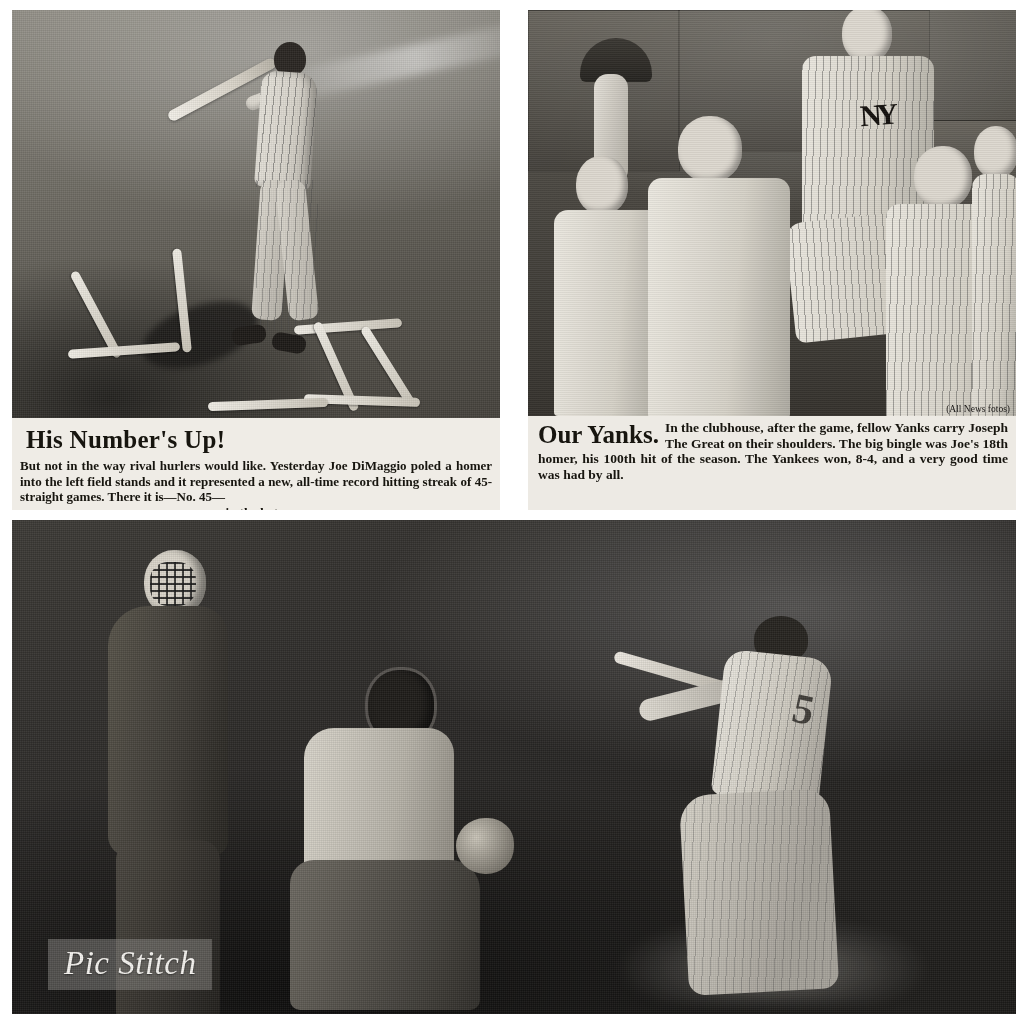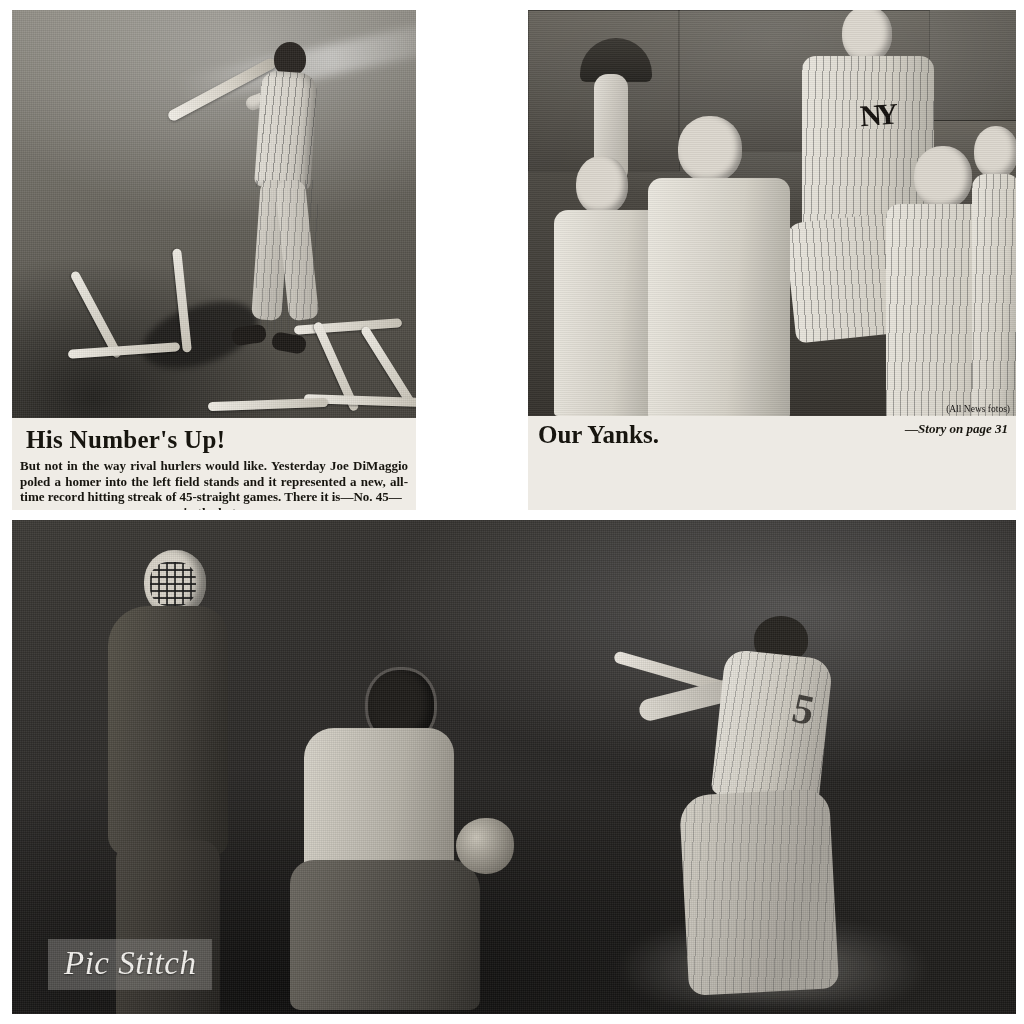--- a/index.html
+++ b/index.html
@@ -23,21 +23,21 @@
 
   
   .panel {
     position: absolute;
     background: #e9e7e2;
     overflow: hidden;
   }
   #panel-left {
     left: 12px;
     top: 10px;
-    width: 404px;
+    width: 488px;
     height: 500px;
     background: #a16207;
   }
   #panel-right {
     left: 528px;
     top: 10px;
     width: 488px;
     height: 500px;
     background: #edeae4;
   }
@@ -500,21 +500,21 @@
       <div class="person" style="left:444px; bottom:0; width:48px; height:300px;">
         <div class="p-head" style="left:2px; top:10px; width:44px; height:52px;"></div>
         <div class="p-body pin" style="left:0; top:58px; width:48px; height:244px;"></div>
       </div>
 
       <div class="credit">(All News fotos)</div>
     </div>
 
     <div class="cap2">
       <span class="cap2-head">Our Yanks.</span>
-      <span class="story">—Story on page 31</span>
+      <div class="cap2-body">In the clubhouse, after the game, fellow Yanks carry Joseph The Great on their shoulders. The big bingle was Joe's 18th homer, his 100th hit of the season. The Yankees won, 8-4, and a very good time was had by all.</div>
     </div>
   </div>
 
   <div class="panel" id="panel-bottom">
     <div id="photo3">
 
       <div class="dust"></div>
 
       <div class="ump">
         <div class="ump-mask"></div>

